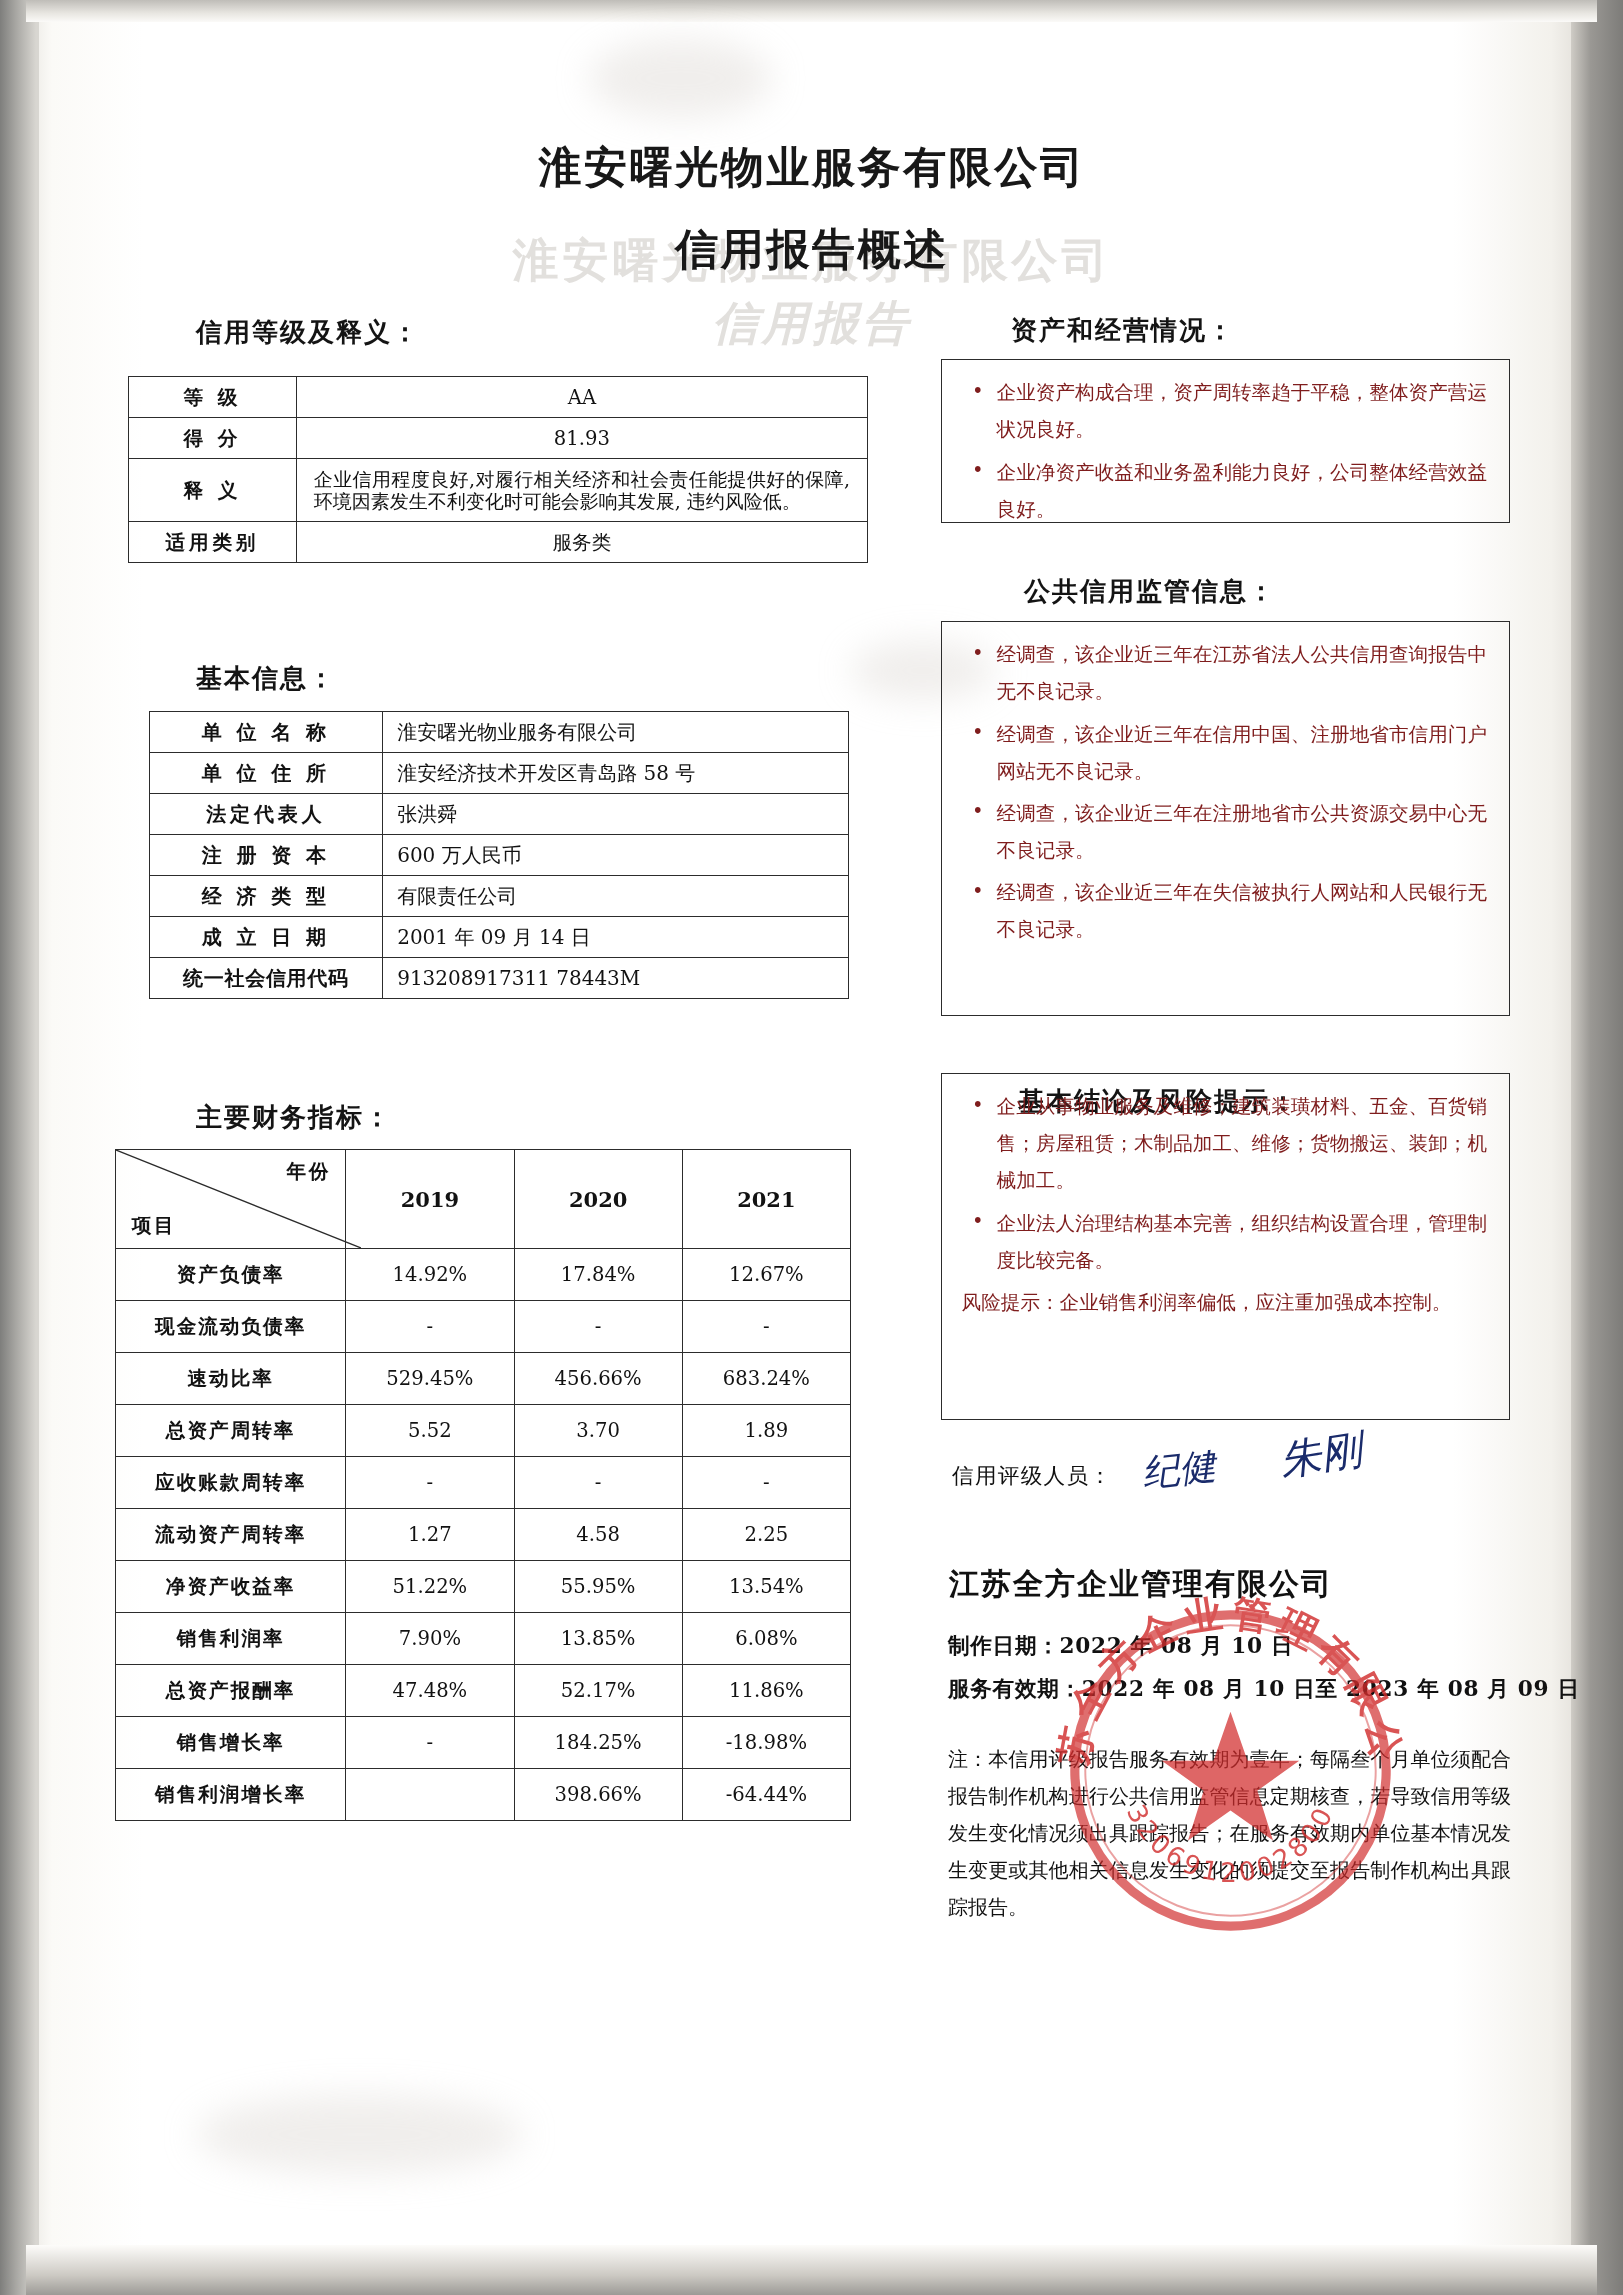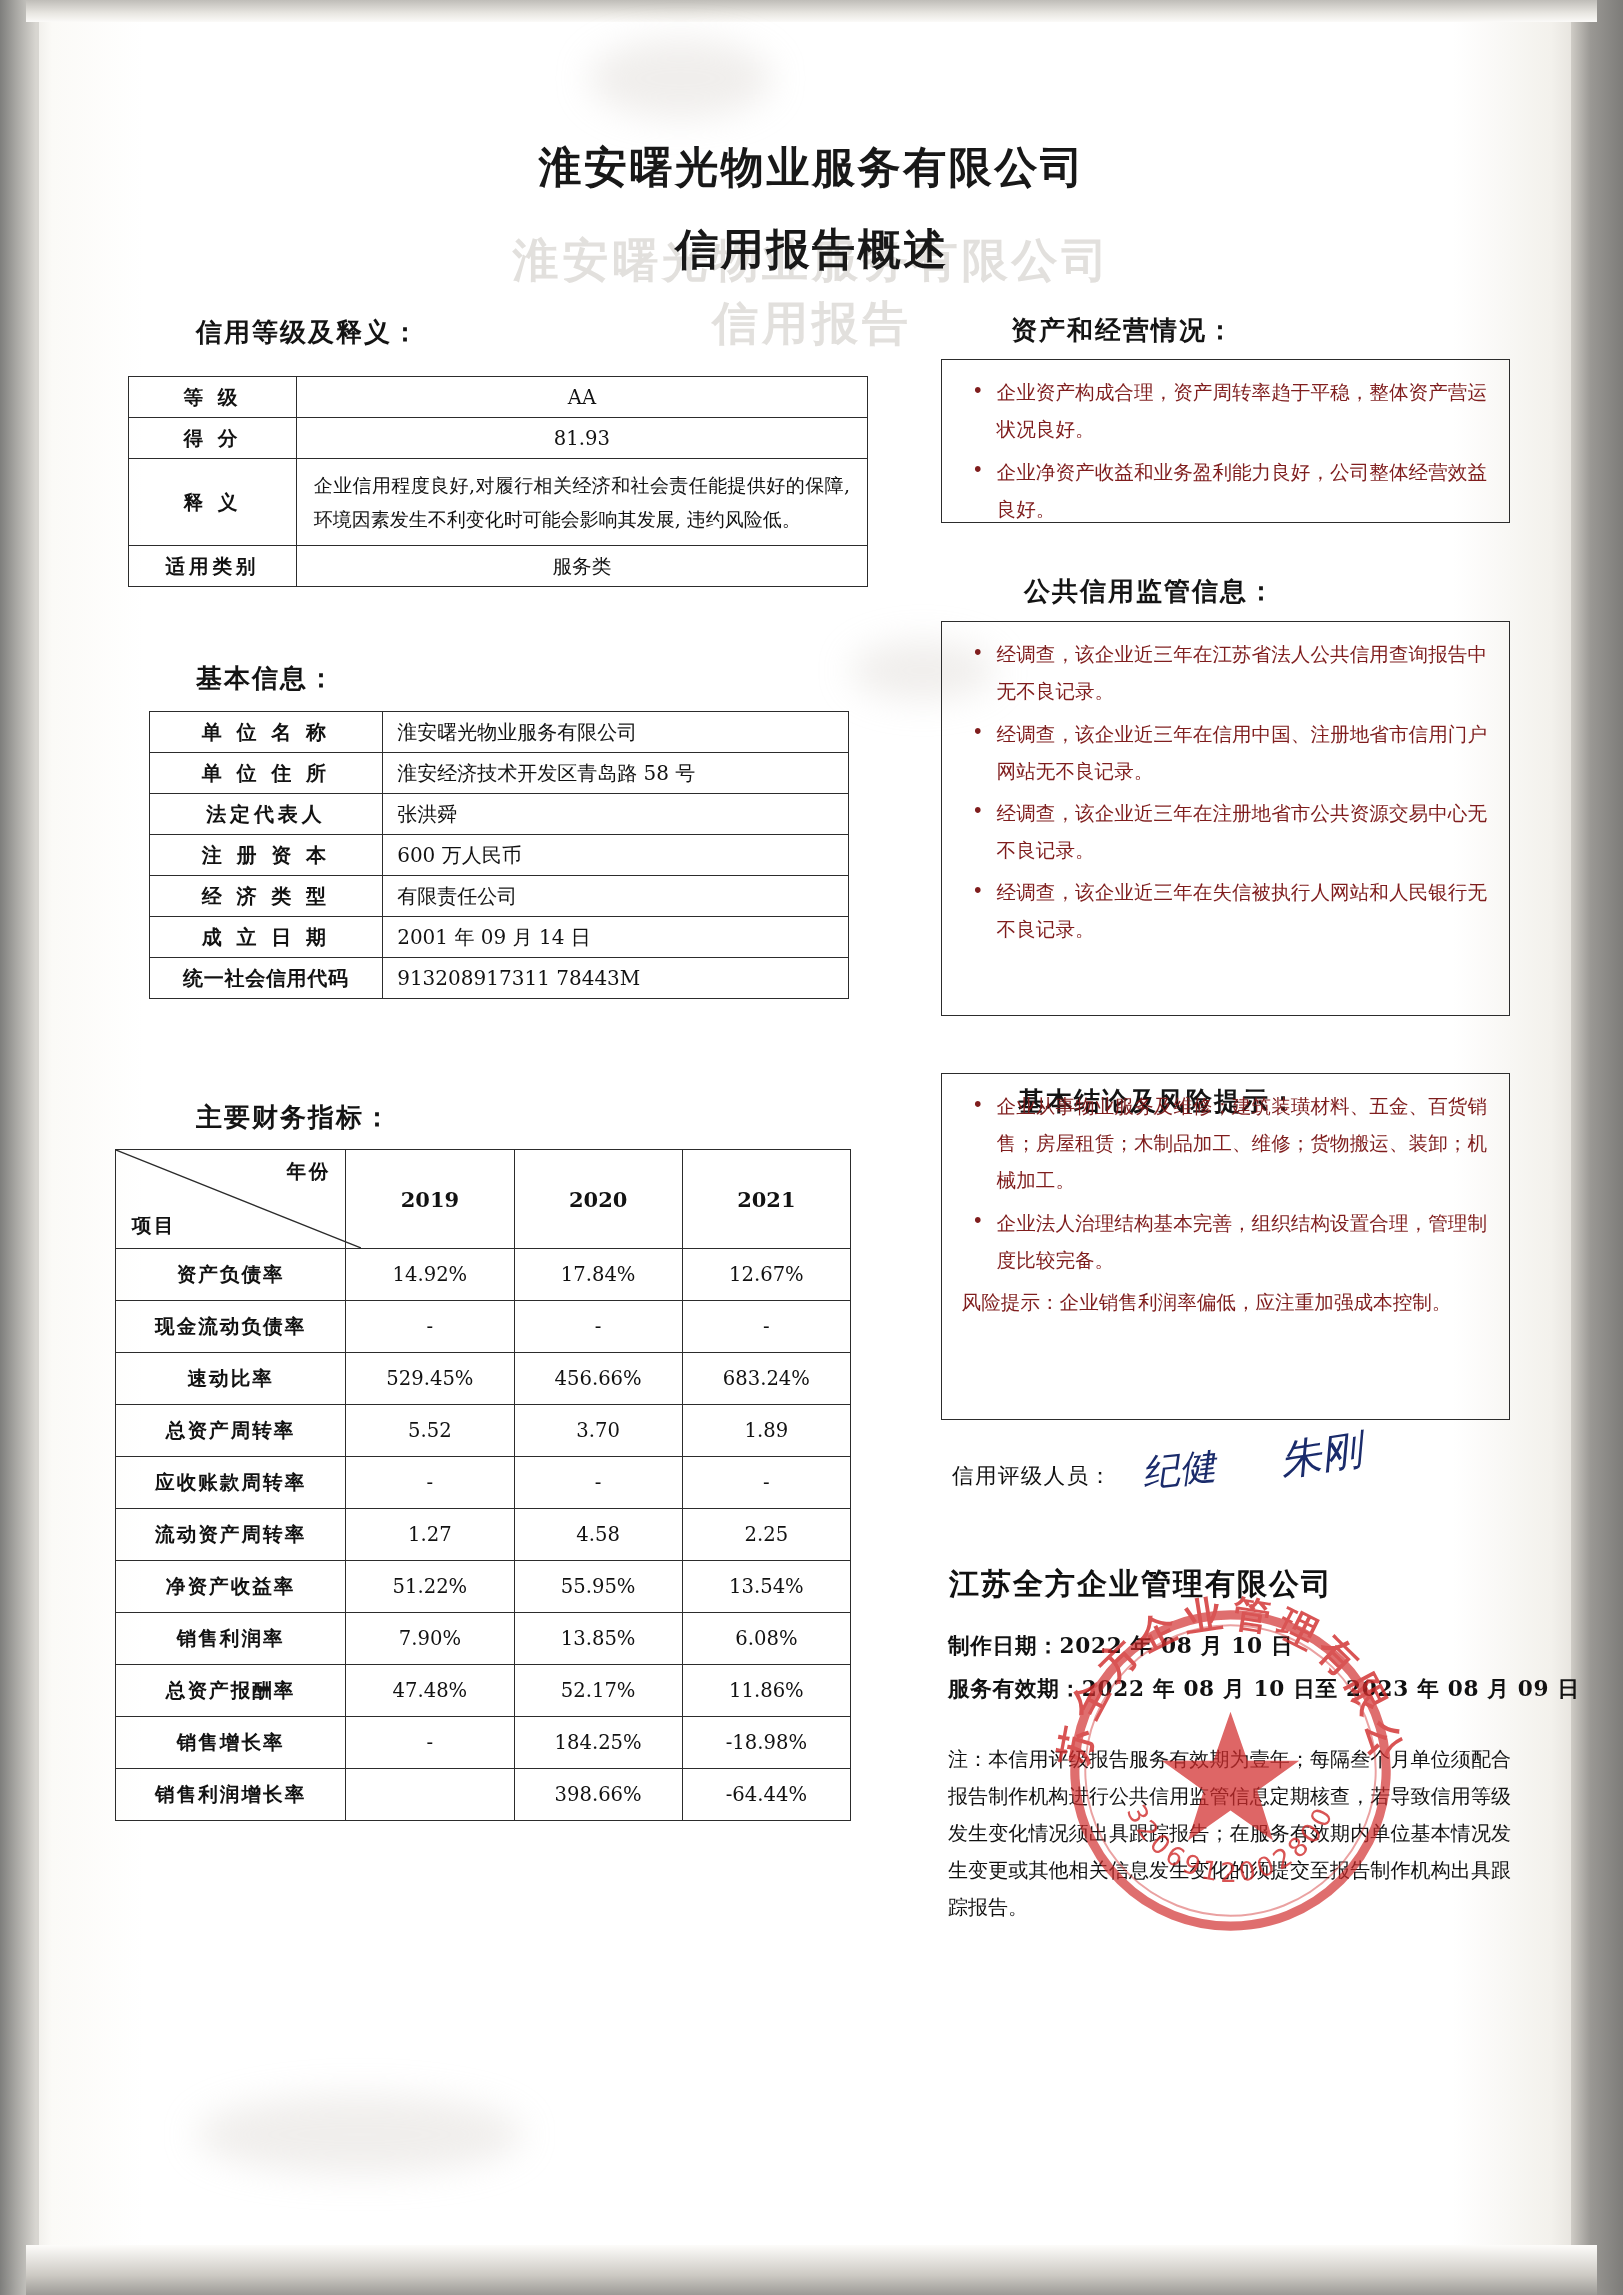--- a/index.html
+++ b/index.html
@@ -61,21 +61,21 @@
     position: absolute;
     left: 0; width: 1624px;
     text-align: center;
     font-family: "DejaVu Serif", serif;
     font-weight: bold;
     font-size: 46px;
     letter-spacing: 3.9px;
     color: rgba(190,186,180,0.45);
   }
   #ghost1 { top: 230px; }
-  #ghost2 { top: 293px; }
+  #ghost2 { top: 293px; font-style: italic; }
 
   .section-head {
     position: absolute;
     font-family: "DejaVu Serif","Liberation Serif", serif;
     font-weight: bold;
     font-size: 26px;
     letter-spacing: 2px;
     color: #141414;
   }
 
@@ -97,21 +97,21 @@
     font-weight: bold;
     letter-spacing: 3.9px;
     white-space: nowrap;
   }
   .val-center { text-align: center; }
   .val-left { text-align: left; padding-left: 14.4px !important; }
 
   
   #rating-table { left: 128px; top: 376px; width: 740px; }
   #rating-table td.k { width: 151px; }
-  #rating-table td.meaning { line-height: 34px; padding: 9.2px 17px; font-size: 19px; text-align: justify; }
+  #rating-table td.meaning { line-height: 22px; padding: 9.2px 17px; font-size: 19px; text-align: justify; }
 
   
   #basic-table { left: 149px; top: 711px; width: 700px; }
   #basic-table td.k { width: 216px; font-size: 20px; }
   #basic-table td.v { font-size: 20px; }
 
   
   #fin-table { left: 115px; top: 1149px; width: 736px; }
   #fin-table td { font-size: 19.6px; height: 38px; }
   #fin-table td.item { width: 245px; text-align: center; font-weight: bold; letter-spacing: 2px;}

